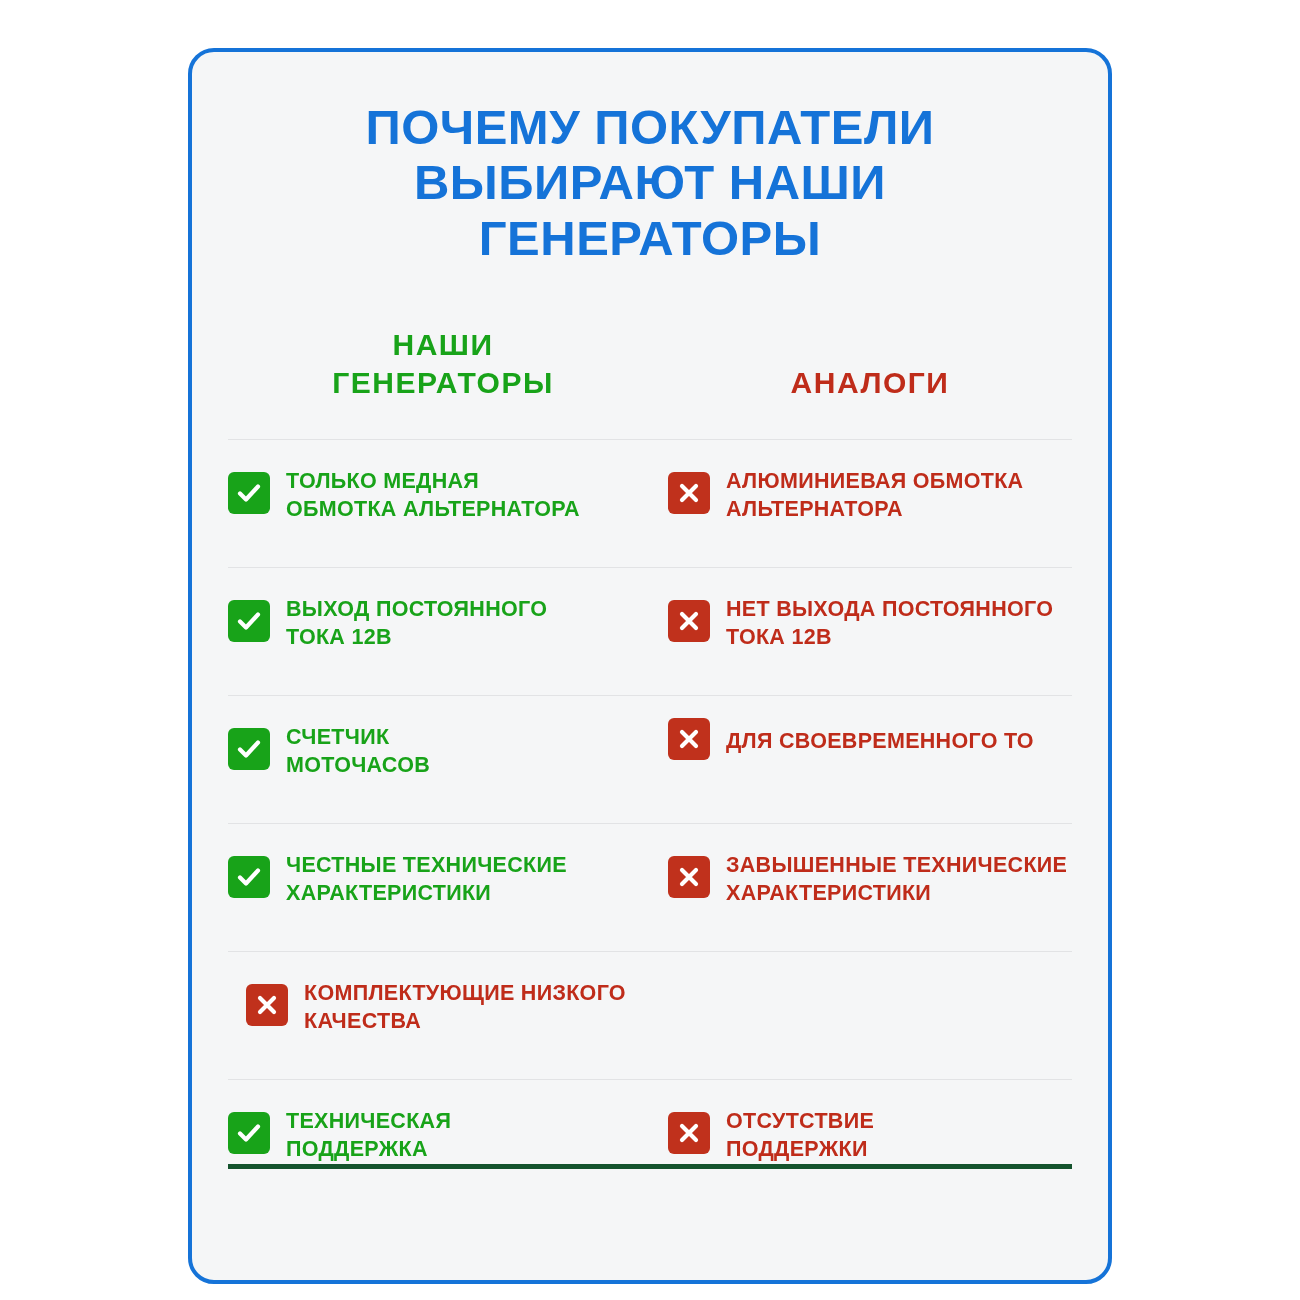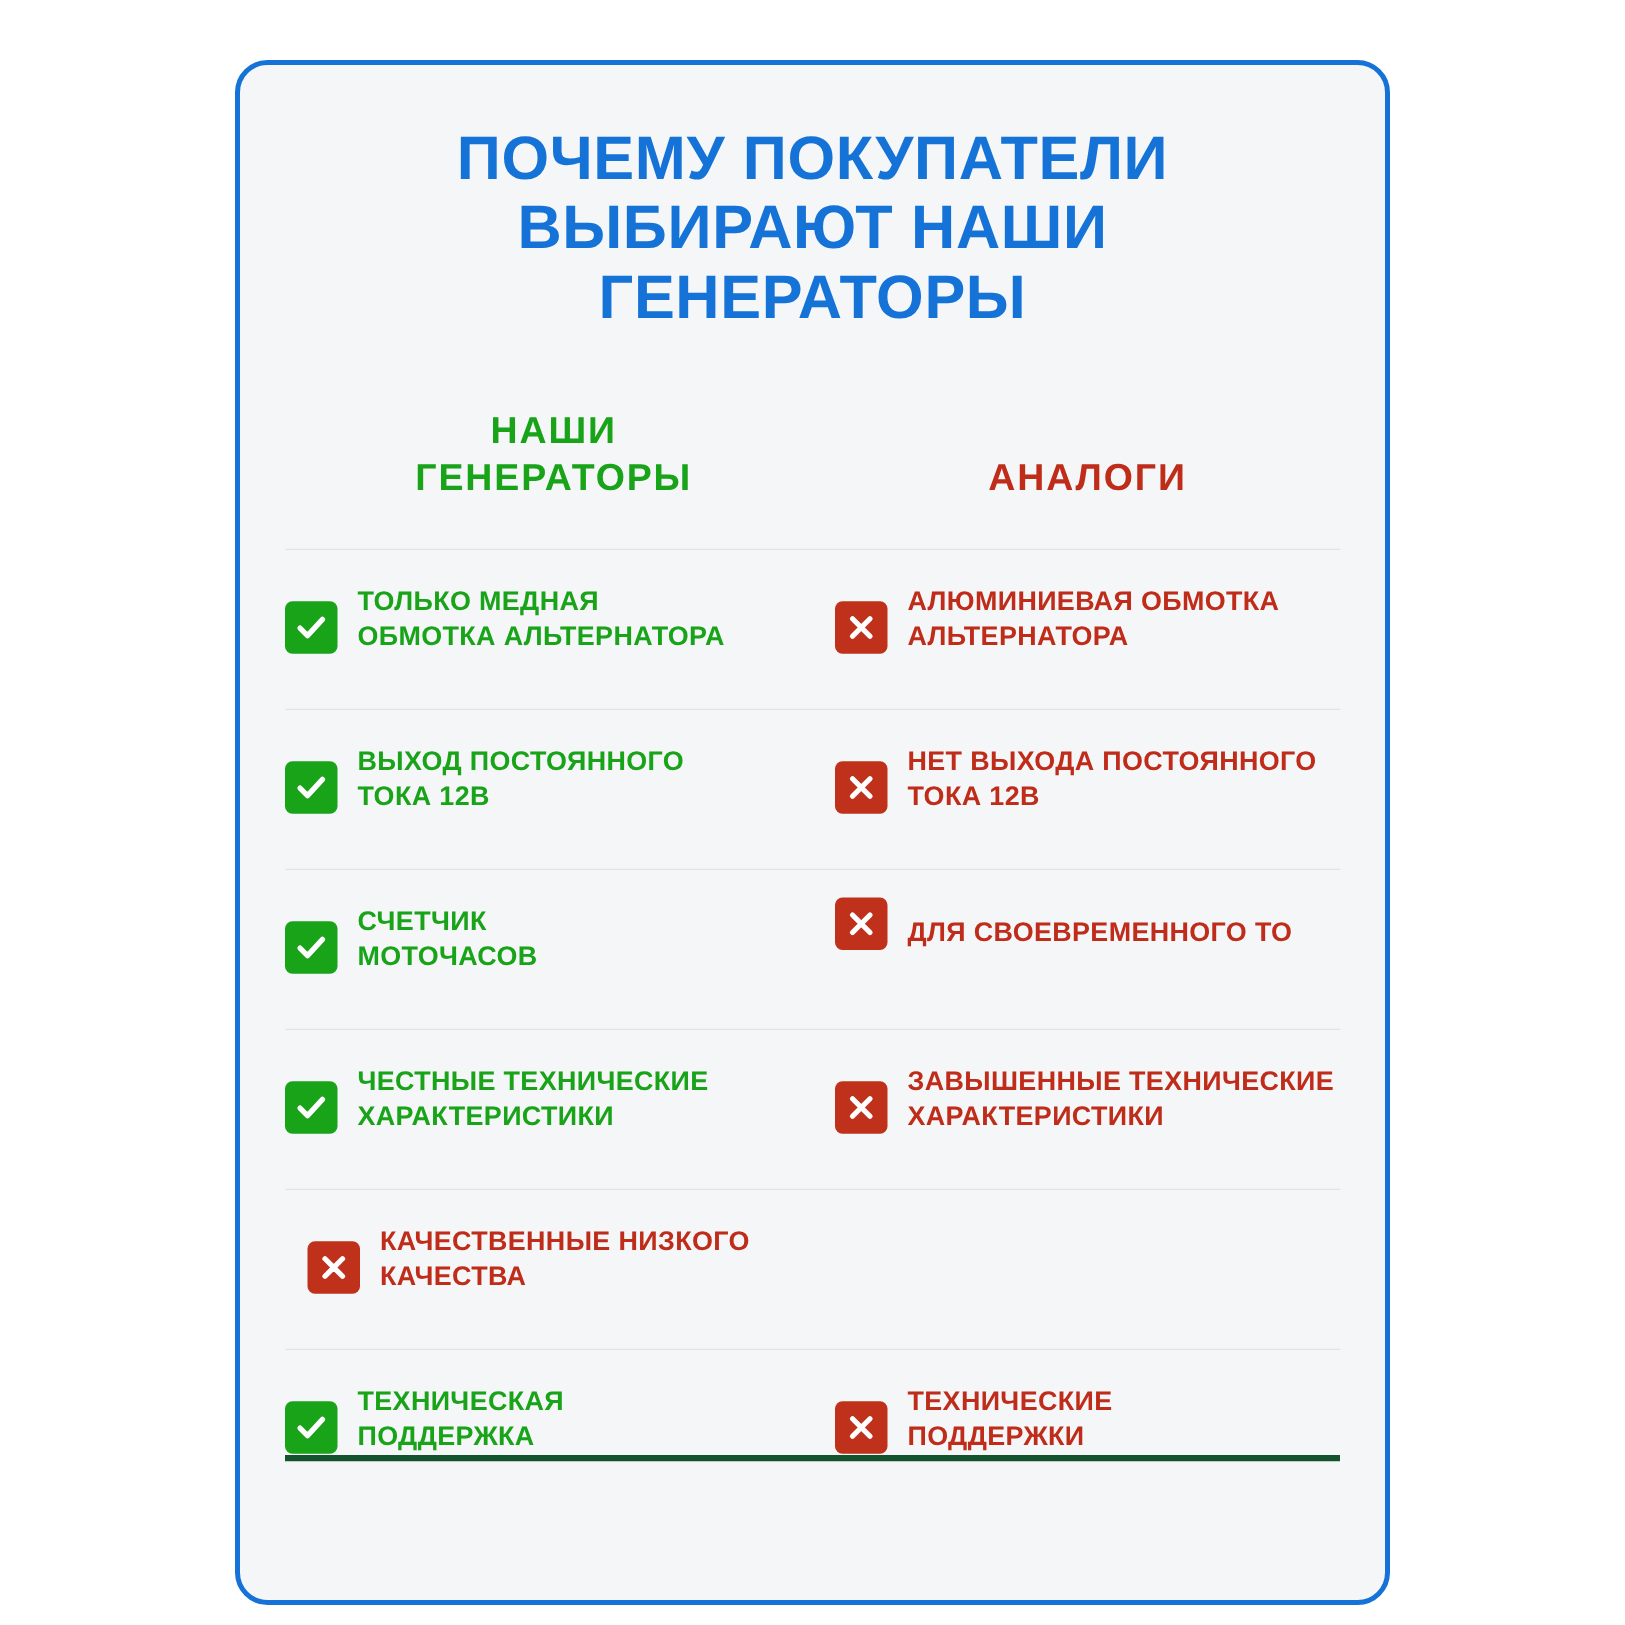--- a/index.html
+++ b/index.html
@@ -78,21 +78,21 @@
     min-height: 128px;
     padding-top: 26px;
   }
   .row:last-child {
     border-bottom: 5px solid #14532d;
     min-height: 90px;
   }
   .cell {
     flex: 0 0 50%;
     display: flex;
-    align-items: flex-end;
+    align-items: center;
     gap: 16px;
     padding-right: 10px;
   }
   .cell.left { padding-left: 0px; }
   .cell.right { padding-left: 18px; }
 
   .mark {
     flex: 0 0 auto;
     width: 42px;
     height: 42px;
@@ -241,21 +241,21 @@
       </div>
 
       <div class="row">
         <div class="cell right">
           <span class="mark cross">
             <svg width="26" height="26" viewBox="0 0 26 26">
                 <path d="M6 6 L20 20 M20 6 L6 20" stroke="#ffffff" stroke-width="4.2" fill="none" stroke-linecap="round"></path>
               </svg>
           </span>
           <span class="text red">
-            <span class="tl">КАЧЕСТВЕННЫЕ НИЗКОГО</span>
+            <span class="tl">КОМПЛЕКТУЮЩИЕ НИЗКОГО</span>
             <span class="tl">КАЧЕСТВА</span>
           </span>
         </div>
       </div>
 
       <div class="row">
         <div class="cell left">
           <span class="mark check">
             <svg width="26" height="26" viewBox="0 0 26 26">
                 <path d="M4 13.5 L10 19.5 L22 6.5" stroke="#ffffff" stroke-width="4.2" fill="none" stroke-linecap="round" stroke-linejoin="round"></path>
@@ -266,21 +266,21 @@
             <span class="tl">ПОДДЕРЖКА</span>
           </span>
         </div>
         <div class="cell right">
           <span class="mark cross">
             <svg width="26" height="26" viewBox="0 0 26 26">
                 <path d="M6 6 L20 20 M20 6 L6 20" stroke="#ffffff" stroke-width="4.2" fill="none" stroke-linecap="round"></path>
               </svg>
           </span>
           <span class="text red">
-            <span class="tl">ТЕХНИЧЕСКИЕ</span>
+            <span class="tl">ОТСУТСТВИЕ</span>
             <span class="tl">ПОДДЕРЖКИ</span>
           </span>
         </div>
       </div>
 
     </div>
   </div>
 </div>
 
 </body></html>

